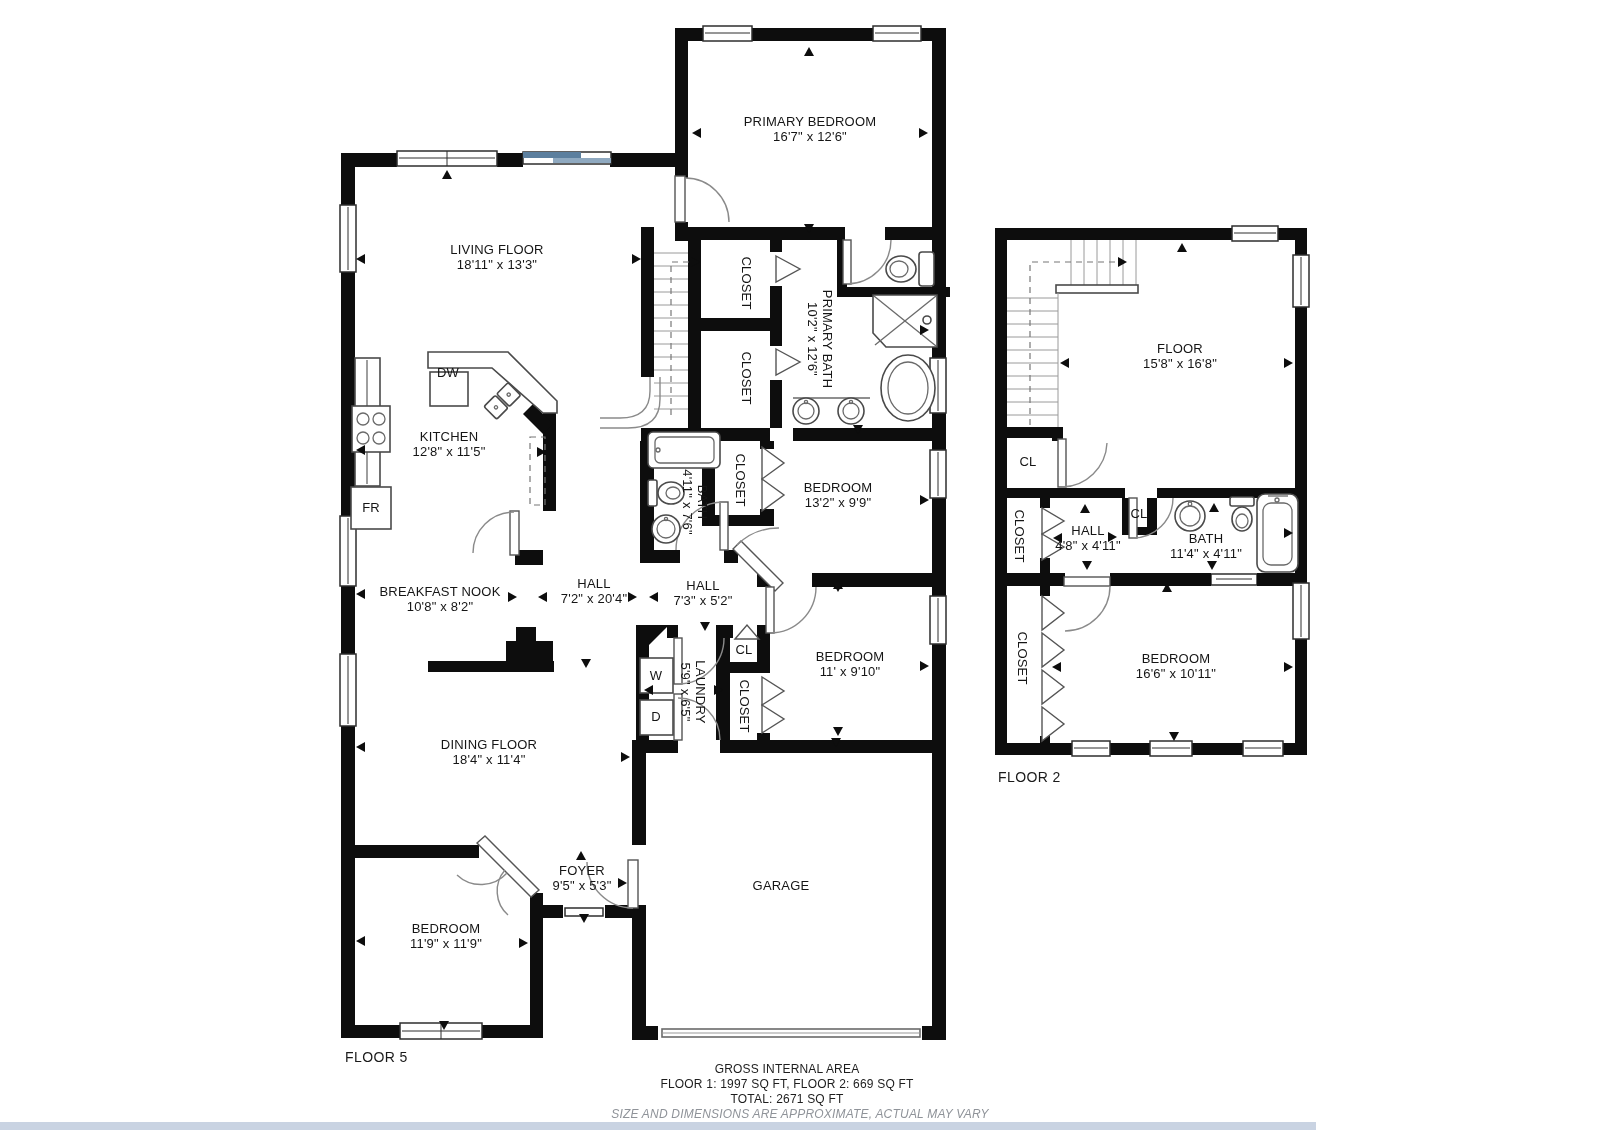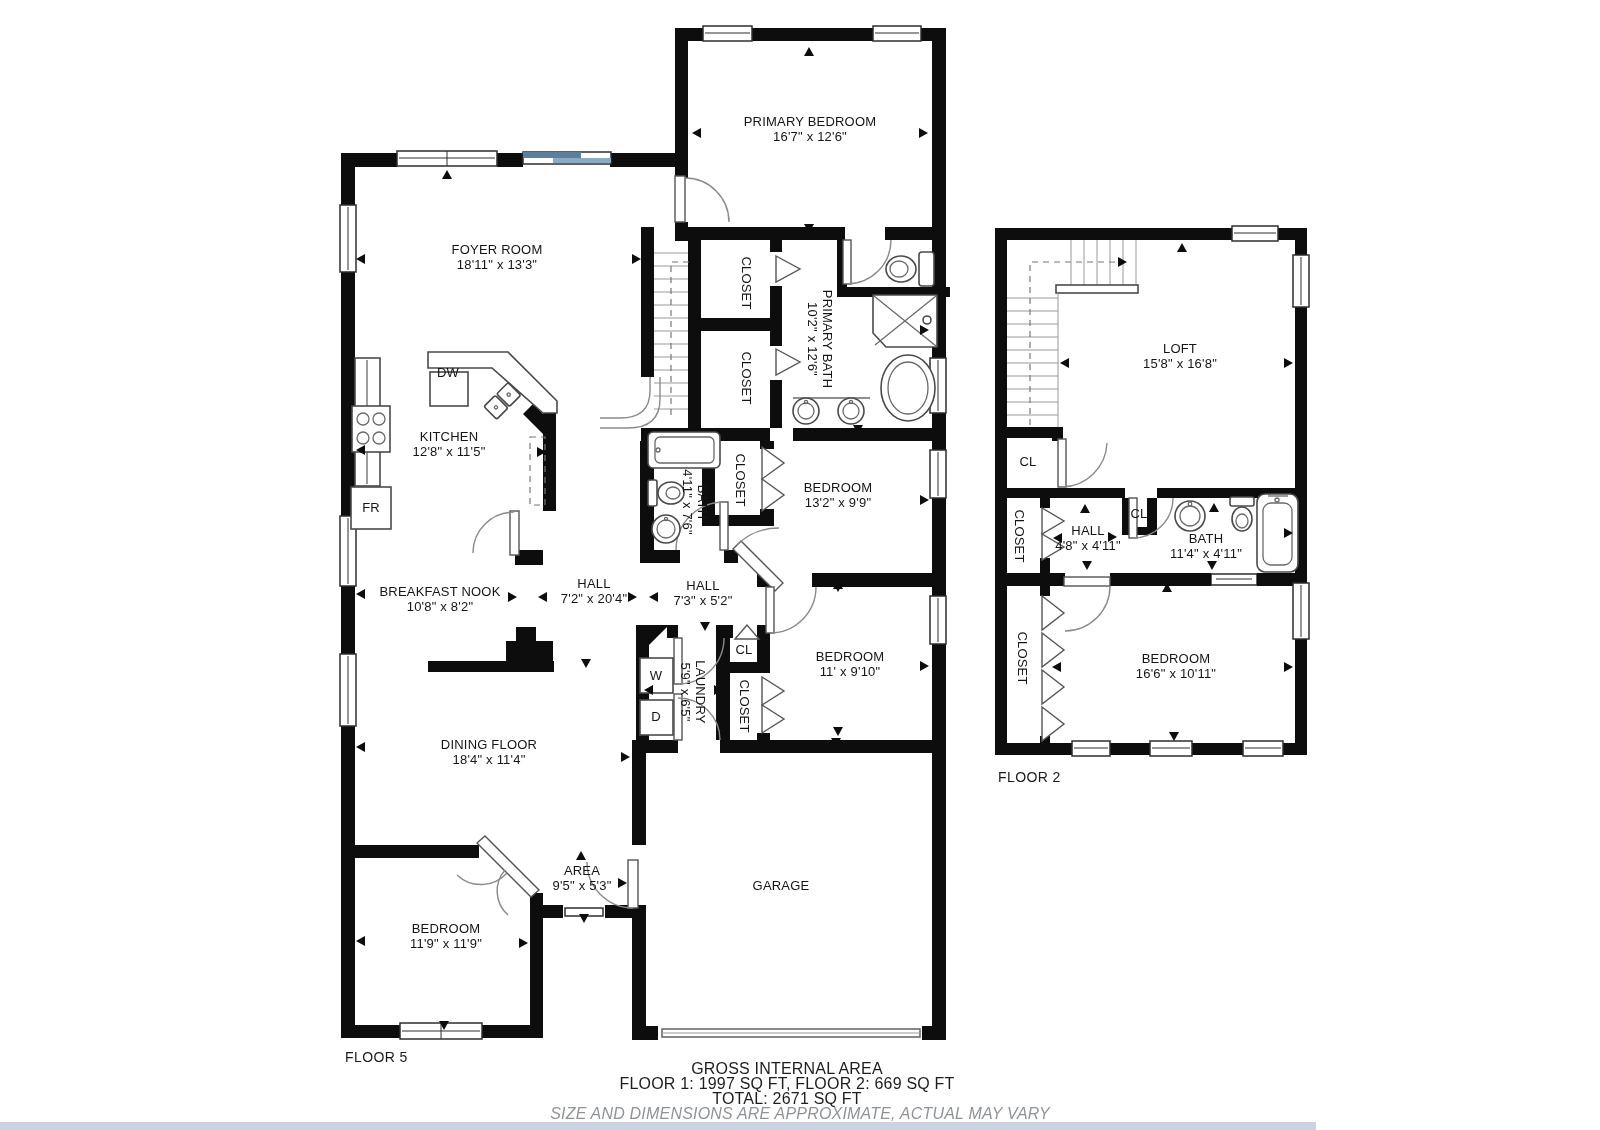--- a/index.html
+++ b/index.html
@@ -16,21 +16,21 @@
   .win{fill:#fff;stroke:#2e2e2e;stroke-width:1.5;}
   .winline{stroke:#2e2e2e;stroke-width:1;}
   .ar{fill:#0d0d0d;}
   .chev{fill:#fff;stroke:#555;stroke-width:1.4;}
   .lbl{position:absolute;transform:translate(-50%,-50%);text-align:center;
        font-size:13px;color:#151515;line-height:1.12;letter-spacing:.2px;white-space:nowrap;}
   .lbl span{display:block;}
   .vert{transform:translate(-50%,-50%) rotate(90deg);}
   .floorlbl{position:absolute;transform:translate(0,-50%);font-size:14px;color:#1a1a1a;
        letter-spacing:.4px;white-space:nowrap;}
-  .foot{position:absolute;transform:translate(-50%,-50%);font-size:16px;color:#1d1d1d;
+  .foot{position:absolute;transform:translate(-50%,-50%);font-size:12px;color:#1d1d1d;
        white-space:nowrap;letter-spacing:.2px;}
   .foot.muted{color:#8f9399;font-style:italic;}
   .wm{position:absolute;transform:translate(-50%,-50%);font-size:20px;color:rgba(190,192,198,.55);
       letter-spacing:.5px;white-space:nowrap;}
   .bluestrip{position:absolute;left:0;top:1122px;width:1600px;height:8px;background:#c9d3e2;}
 </style>
 </head>
 <body>
 
 <div id="stage">
@@ -513,21 +513,21 @@
     <polygon class="ar" points="1293,667 1284,662 1284,672"></polygon>
         <polygon class="ar" points="1052,667 1061,662 1061,672"></polygon>
   </g>
 </svg>
 
   <div class="lbl" style="left:810px;top:130px">
       <span>PRIMARY BEDROOM</span>
       <span>16'7" x 12'6"</span>
     </div>
   <div class="lbl" style="left:497px;top:258px">
-      <span>FOYER ROOM</span>
+      <span>LIVING FLOOR</span>
       <span>18'11" x 13'3"</span>
     </div>
   <div class="lbl" style="left:449px;top:445px">
       <span>KITCHEN</span>
       <span>12'8" x 11'5"</span>
     </div>
   <div class="lbl" style="left:440px;top:600px">
       <span>BREAKFAST NOOK</span>
       <span>10'8" x 8'2"</span>
     </div>
@@ -561,21 +561,21 @@
     </div>
   <div class="lbl" style="left:489px;top:753px">
       <span>DINING FLOOR</span>
       <span>18'4" x 11'4"</span>
     </div>
   <div class="lbl" style="left:446px;top:937px">
       <span>BEDROOM</span>
       <span>11'9" x 11'9"</span>
     </div>
   <div class="lbl" style="left:582px;top:879px">
-      <span>AREA</span>
+      <span>FOYER</span>
       <span>9'5" x 5'3"</span>
     </div>
   <div class="lbl" style="left:781px;top:886px">
       <span>GARAGE</span>
     </div>
 
   <div class="lbl vert" style="left:746px;top:283px">
       <span>CLOSET</span>
     </div>
   <div class="lbl vert" style="left:746px;top:378px">
@@ -597,21 +597,21 @@
       <span>FR</span>
     </div>
   <div class="lbl" style="left:656px;top:676px">
       <span>W</span>
     </div>
   <div class="lbl" style="left:656px;top:717px">
       <span>D</span>
     </div>
 
   <div class="lbl" style="left:1180px;top:357px">
-      <span>LOFT</span>
+      <span>FLOOR</span>
       <span>15'8" x 16'8"</span>
     </div>
   <div class="lbl" style="left:1028px;top:462px">
       <span>CL</span>
     </div>
   <div class="lbl vert" style="left:1019px;top:536px">
       <span>CLOSET</span>
     </div>
   <div class="lbl" style="left:1088px;top:539px">
       <span>HALL</span>

